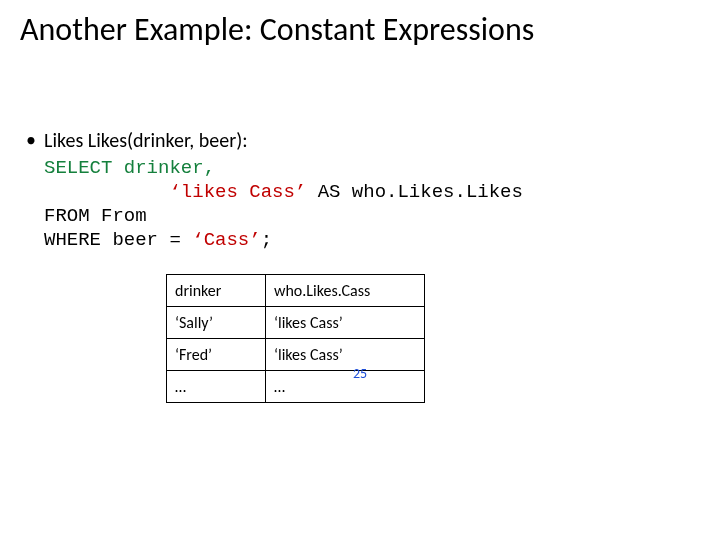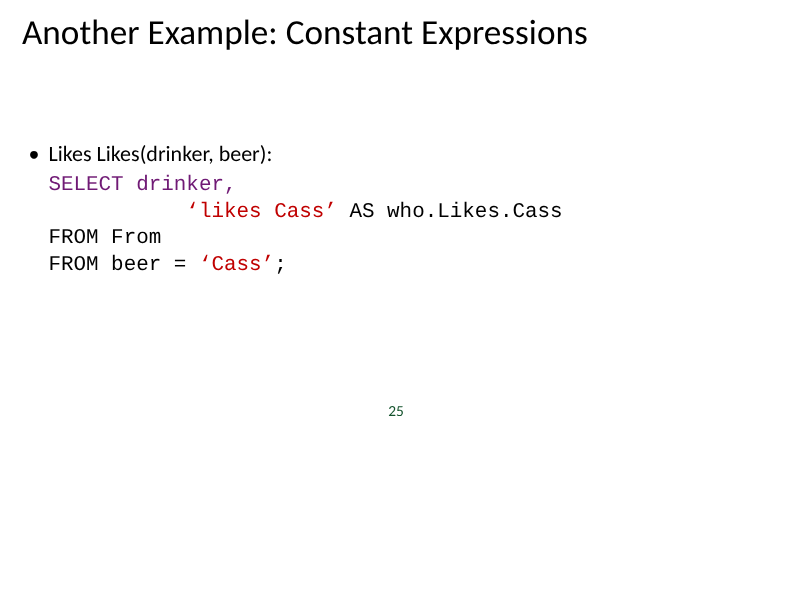--- a/index.html
+++ b/index.html
@@ -45,21 +45,21 @@
   .bullet .txt {
     line-height: 24px;
   }
   .code {
     margin-left: 18px;
     font-family: "Courier New", Courier, monospace;
     font-size: 19px;
     line-height: 24px;
     white-space: pre;
   }
-  .code .kw { color: #701a75; }
+  .code .kw { color: #15803d; }
   .code .lit-red { color: #c00000; }
 
   .tbl-wrap {
     position: absolute;
     left: 166px;
     top: 274px;
   }
   table {
     border-collapse: collapse;
   }
@@ -76,36 +76,58 @@
   .col0 { width: 80px; }
   .col1 { width: 140px; }
 
   .pagenum {
     position: absolute;
     bottom: 14px;
     left: 0;
     width: 720px;
     text-align: center;
     font-size: 14px;
-    color: #14532d;
+    color: #1d4ed8;
   }
 </style>
 </head>
 <body>
 
 <div class="slide">
 
   <div class="title">Another Example: Constant Expressions</div>
 
   <div class="body">
     <div class="bullet">
       <div class="dot">•</div>
       <div class="txt">Likes Likes(drinker, beer):</div>
     </div>
     <div class="code"><span class="kw">SELECT drinker,</span>
-<span>           </span><span class="lit-red">‘likes Cass’</span><span> AS who.Likes.Cass</span>
+<span>           </span><span class="lit-red">‘likes Cass’</span><span> AS who.Likes.Likes</span>
 <span>FROM From</span>
-<span>FROM beer = </span><span class="lit-red">‘Cass’</span><span>;</span></div>
+<span>WHERE beer = </span><span class="lit-red">‘Cass’</span><span>;</span></div>
   </div>
 
+  <div class="tbl-wrap">
+    <table>
+      <tbody>
+          <tr>
+        <th class="col0">drinker</th>
+        <th class="col1">who.Likes.Cass</th>
+      </tr>
+      <tr>
+        <td>‘Sally’</td>
+        <td>‘likes Cass’</td>
+      </tr>
+      <tr>
+        <td>‘Fred’</td>
+        <td>‘likes Cass’</td>
+      </tr>
+      <tr>
+        <td>…</td>
+        <td>…</td>
+      </tr>
+    </tbody>
+      </table>
+  </div>
 
   <div class="pagenum">25</div>
 </div>
 
 </body></html>

